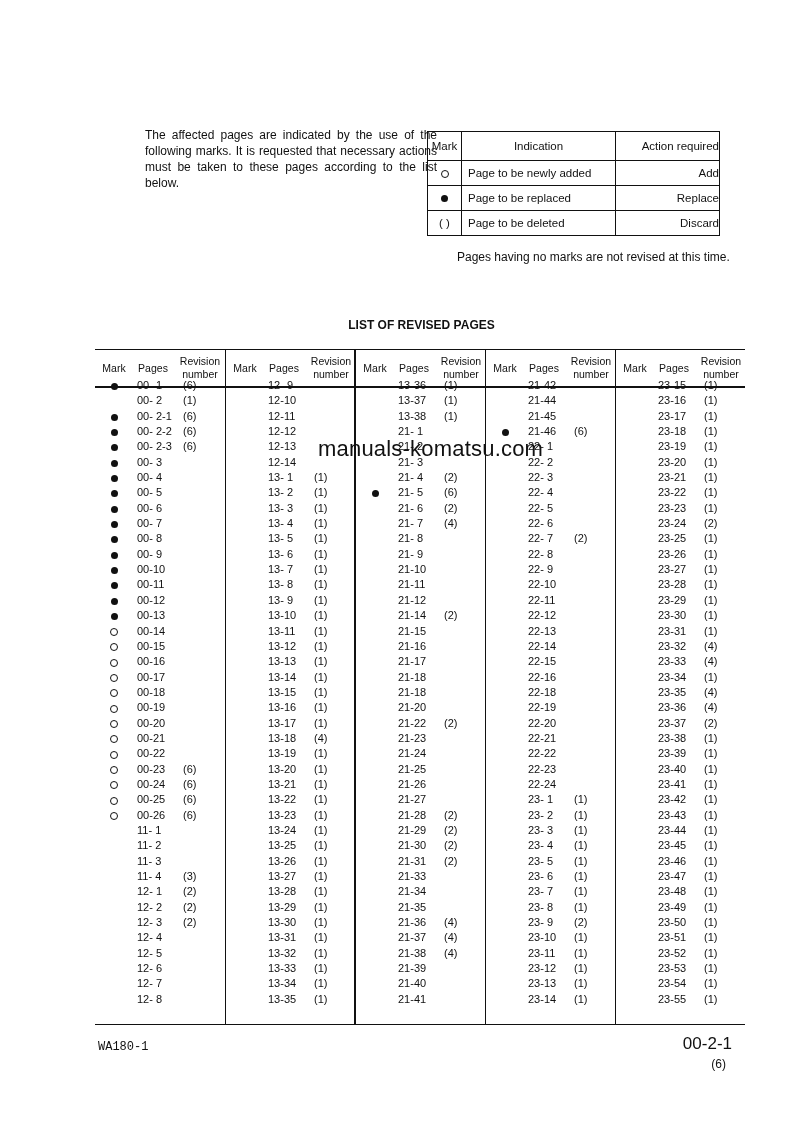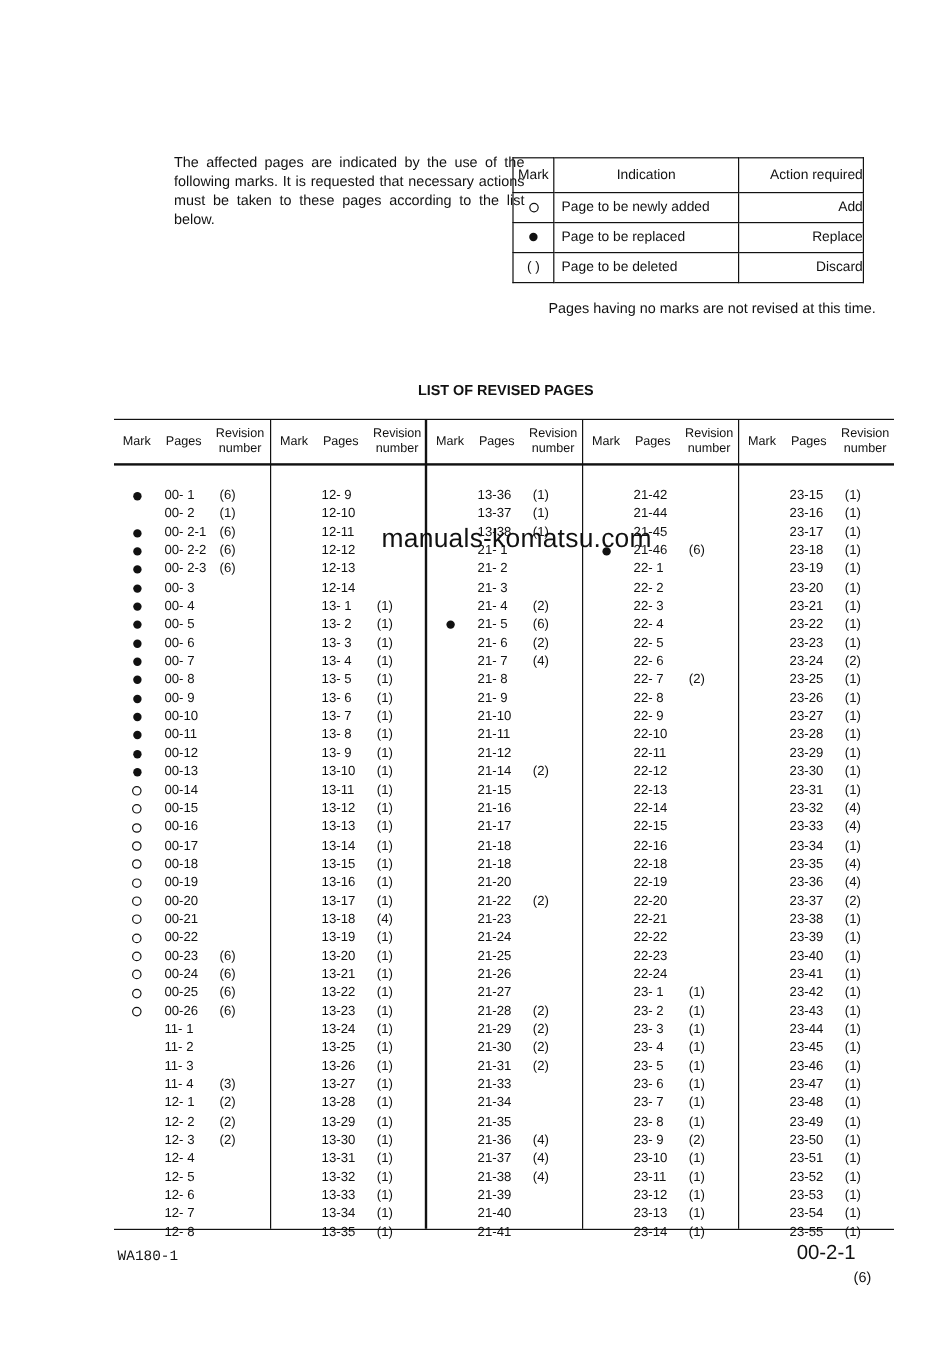--- a/index.html
+++ b/index.html
@@ -23,33 +23,33 @@
   .hdr { position: absolute; left: 0; top: 0; width: 650px; height: 36px;
          border-bottom: 2px solid #111; }
   .col { position: absolute; top: 0; width: 130px; height: 674px; }
   .col + .col { border-left: 1px solid #111; }
   .col.thick { border-left: 2px solid #111; }
   .hcell { position: absolute; top: 0; height: 36px; display: flex; align-items: center;
            justify-content: center; font-size: 10.5px; text-align: center; line-height: 13px; }
   .h-mark { left: 0; width: 38px; }
   .h-pages { left: 38px; width: 40px; }
   .h-rev { left: 80px; width: 50px; }
-  .rows { position: absolute; top: 56px; left: 0; width: 130px; }
+  .rows { position: absolute; top: 28px; left: 0; width: 130px; }
   .row { height: 15.35px; position: relative; font-size: 11px; line-height: 15px; }
   .m { position: absolute; left: 0; width: 38px; text-align: center; font-size: 10px; }
   .p { position: absolute; left: 42px; white-space: pre; }
   .r { position: absolute; left: 88px; }
   .dot { display: inline-block; width: 7px; height: 7px; border-radius: 50%;
          background: #111; vertical-align: middle; }
   .ring { display: inline-block; width: 6px; height: 6px; border-radius: 50%;
           border: 1px solid #111; vertical-align: middle; }
   .watermark { position: absolute; left: 318px; top: 436px; font-size: 22px;
                color: #111; letter-spacing: 0.2px; }
   .footer-left { position: absolute; left: 98px; top: 1040px; font-size: 12px; font-family: Liberation Mono, monospace; }
-  .footer-right { position: absolute; right: 80px; top: 1034px; font-size: 17px; }
+  .footer-right { position: absolute; right: 61px; top: 1034px; font-size: 17px; }
   .footer-rev { position: absolute; right: 67px; top: 1057px; font-size: 12px; }
 </style>
 </head>
 <body>
 
 <div class="intro">The affected pages are indicated by the use of the following marks. It is requested that necessary actions must be taken to these pages according to the list below.</div>
 
 <table class="legend">
   <tbody>
       <tr>

